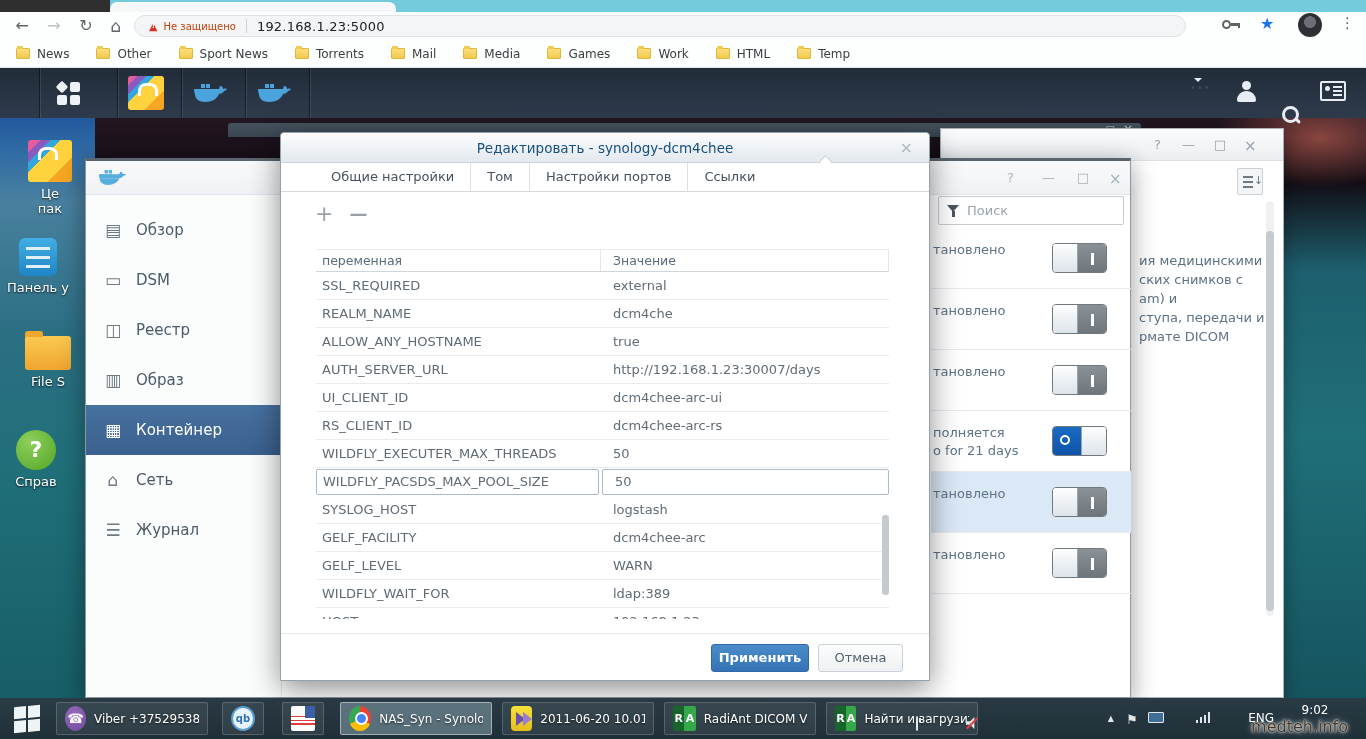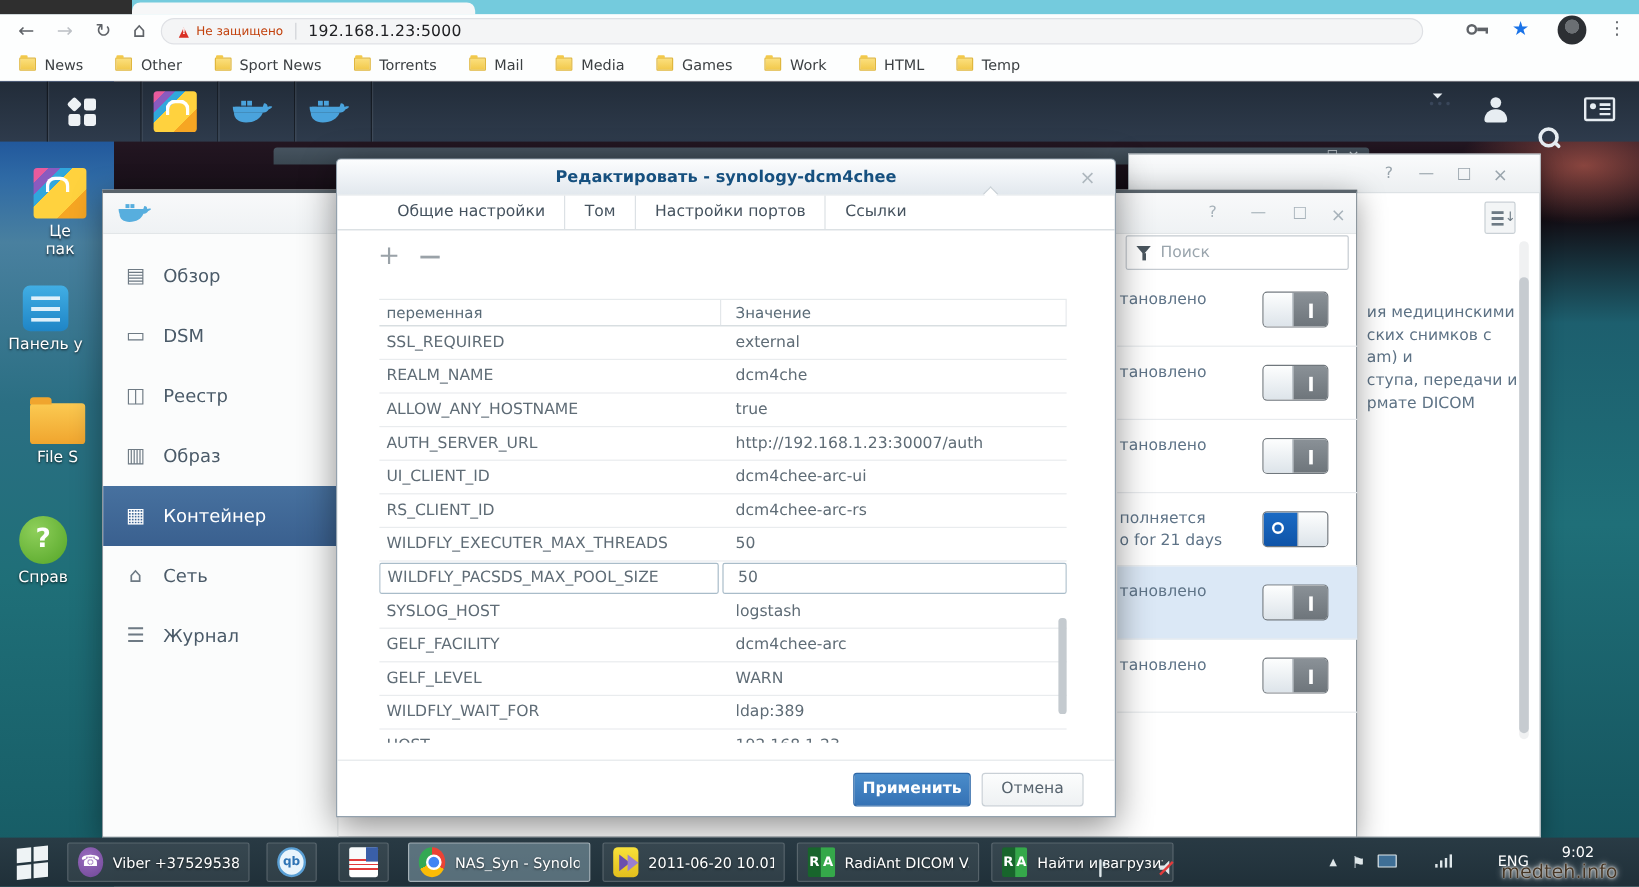--- a/index.html
+++ b/index.html
@@ -117,21 +117,21 @@
   .toggle .knob { width:25px; background:linear-gradient(#fdfefe,#dde4ea); border-right:1px solid #9aa4ac; order:1; }
   .toggle .bar { position:absolute; left:50%; top:9px; width:3px; height:12px; margin-left:-1.5px; background:#fff; }
   .toggle .ring { display:none; position:absolute; left:50%; top:8px; width:10px; height:10px; margin-left:-7px; border:2.5px solid #fff; border-radius:50%; }
   .toggle.on .side { order:1; background:linear-gradient(#1a6ac4,#0f54a8); }
   .toggle.on .knob { order:2; border-right:none; border-left:1px solid #9aa4ac; }
   .toggle.on .ring { display:block; }
 
   
   .dialog { position:absolute; left:280px; top:64px; width:650px; height:549px; background:#fff; border:1px solid #93a1ad; border-radius:4px 4px 0 0; box-shadow:0 8px 30px rgba(0,0,0,.45); }
   .dlg-titlebar { height:30px; background:linear-gradient(#fcfdfe,#e2e8ee); border-bottom:1px solid #ccd4da; border-radius:4px 4px 0 0; position:relative; }
-  .dlg-title { text-align:center; line-height:30px; font-size:13.5px; font-weight:bold; color:#16507f; }
+  .dlg-title { text-align:center; line-height:30px; font-size:13.5px; font-weight:normal; color:#16507f; }
   .dlg-close { position:absolute; right:16px; top:5px; font-size:16px; color:#aeb7be; cursor:pointer; }
   .dlg-tabs { position:relative; height:29px; border-bottom:1px solid #d4dade; display:flex; align-items:center; padding-left:34px; }
   .dlg-tab { position:relative; padding:0 16px; font-size:13px; color:#45525e; line-height:28px; white-space:nowrap; cursor:pointer; }
   .dlg-tab + .dlg-tab { border-left:1px solid #dce1e5; }
   .dlg-tab.active { font-weight:bold; color:#1d4d7a; }
   .tab-caret { position:absolute; left:540px; top:24px; width:9px; height:9px; background:#fff; border-left:1px solid #c8d0d6; border-top:1px solid #c8d0d6; transform:rotate(45deg); }
   .dlg-toolbar { height:44px; display:flex; align-items:center; padding-left:34px; }
   .tool-glyph { font-size:22px; color:#9aa2a8; margin-right:16px; cursor:pointer; line-height:20px; }
   .tool-glyph.minus { font-size:18px; font-weight:bold; }
   .var-table { position:absolute; left:35px; top:116px; width:573px; height:370px; overflow:hidden; border-top:1px solid #e6eaec; }
@@ -529,21 +529,21 @@
             <div class="c2">dcm4che</div>
           </div>
 
           <div class="vt-row">
             <div class="c1">ALLOW_ANY_HOSTNAME</div>
             <div class="c2">true</div>
           </div>
 
           <div class="vt-row">
             <div class="c1">AUTH_SERVER_URL</div>
-            <div class="c2">http://192.168.1.23:30007/auth</div>
+            <div class="c2">http://192.168.1.23:30007/days</div>
           </div>
 
           <div class="vt-row">
             <div class="c1">UI_CLIENT_ID</div>
             <div class="c2">dcm4chee-arc-ui</div>
           </div>
 
           <div class="vt-row">
             <div class="c1">RS_CLIENT_ID</div>
             <div class="c2">dcm4chee-arc-rs</div>

